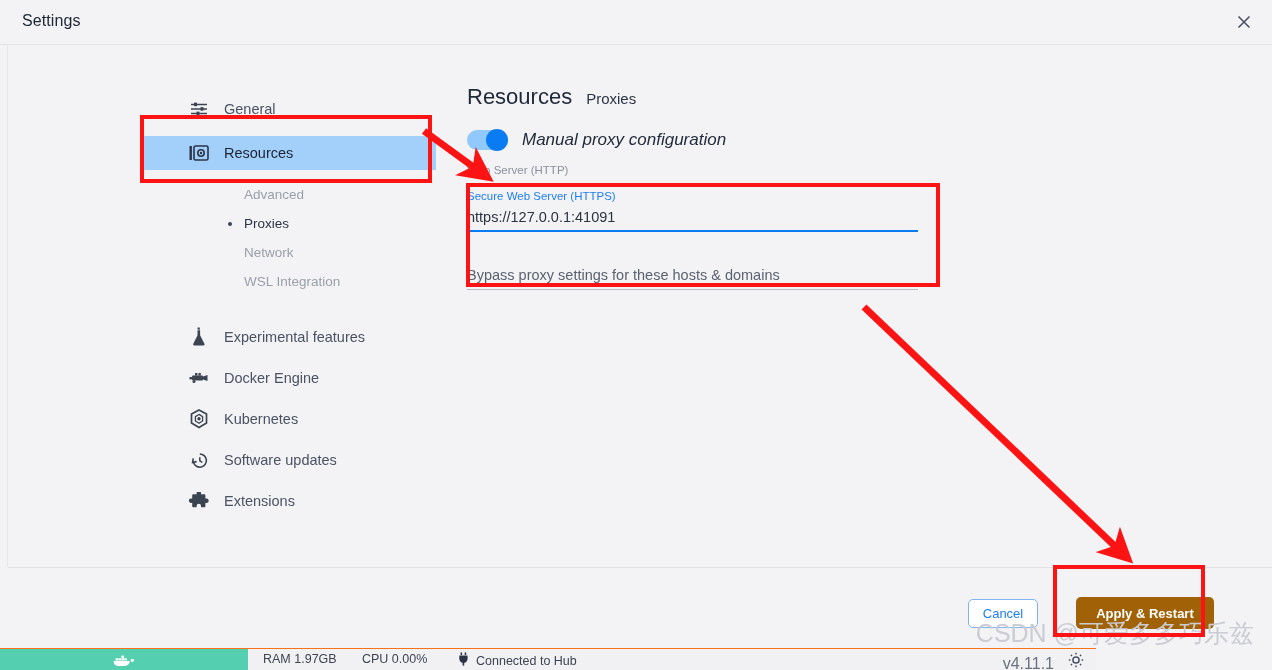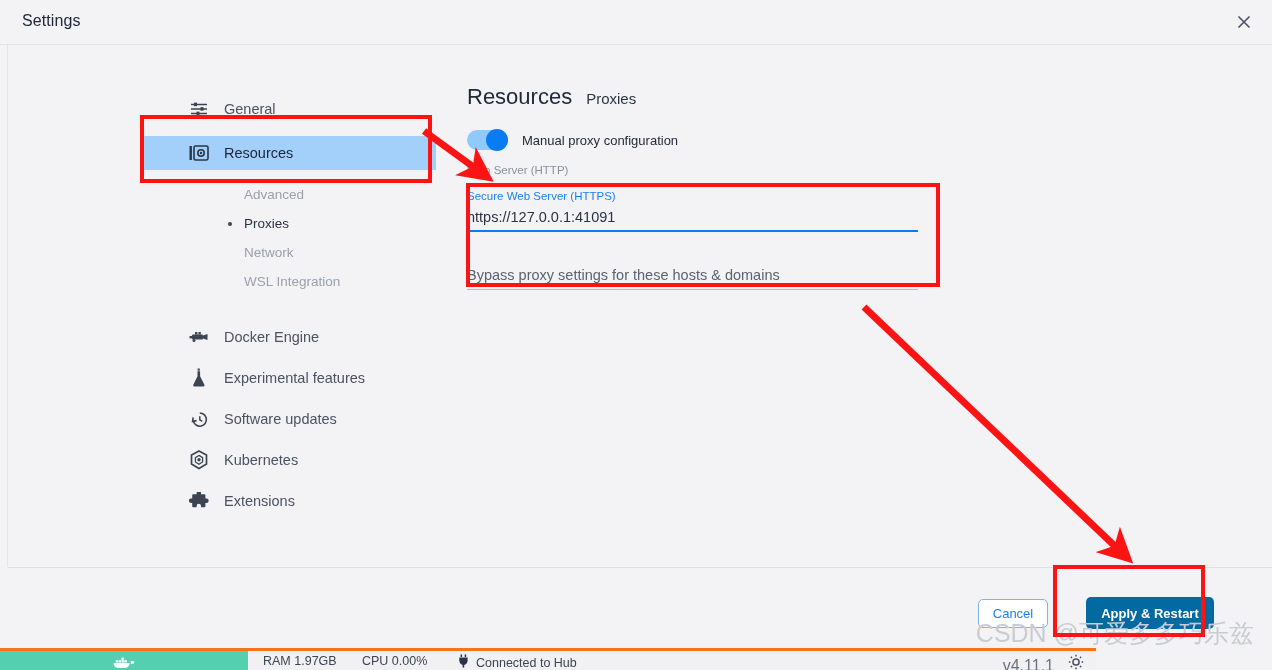--- a/index.html
+++ b/index.html
@@ -100,21 +100,21 @@
   .toggle {
     width: 41px; height: 20px; border-radius: 10px;
     background: #90c9fb; position: relative; cursor: pointer;
     flex: none;
   }
   .toggle .knob {
     position: absolute; right: 0px; top: -1px;
     width: 22px; height: 22px; border-radius: 50%;
     background: #0a7cf3;
   }
-  .toggle-label { margin-left: 14px; font-size: 13px; color: #232c3c; }
+  .toggle-label { margin-left: 14px; font-size: 17px; color: #232c3c; font-style: italic; }
 
   .field { margin-top: 14px; position: relative; }
   .field-label { font-size: 11.5px; color: #8b919c; margin-bottom: 4px; }
   .field-label.focused { color: #1f7ff1; }
   .field-input {
     width: 451px; height: 26px;
     font-size: 14.5px; color: #2b3240;
     border: none; outline: none; background: transparent;
     border-bottom: 1px solid #b9bcc2;
     font-family: "Liberation Sans", sans-serif;
@@ -140,30 +140,30 @@
     font-size: 13px; cursor: pointer;
     border-radius: 5px;
     margin-left: 20px;
   }
   .btn-cancel {
     width: 70px; height: 29px;
     background: #ffffff; color: #1f7ff1;
     border: 1px solid #7fb4f4;
   }
   .btn-apply {
-    width: 128px; height: 32px;
-    background: #0369a1; color: #ffffff;
+    width: 138px; height: 32px;
+    background: #a16207; color: #ffffff;
     border: none; font-weight: bold;
   }
 
   
   .statusbar {
     position: absolute; left: 0; bottom: 0; width: 1096px; height: 22px;
     background: #f1f1f3;
-    border-top: 3px solid #f97316;
+    border-top: 1px solid #f97316;
   }
   .status-green {
     position: absolute; left: 0; top: 0; width: 248px; height: 22px;
     background: #54cfb0;
     display: flex; align-items: center; justify-content: center;
   }
   .status-item {
     position: absolute; top: 3px;
     font-size: 12.5px; color: #3c4452;
     display: flex; align-items: center; gap: 7px;
@@ -254,66 +254,66 @@
       </div>
       <div class="sub-item">
         <span>WSL Integration</span>
       </div>
     </div>
 
     <div class="sidebar-lower">
 
       <div class="nav-item">
         <span class="nav-icon">
+          <svg width="16" height="20" viewBox="0 0 16 20">
+            <g fill="#3c4452">
+              <rect x="6.6" y="0.5" width="2.2" height="2.2"></rect>
+              <path d="M6.5 3.2 h2.6 v5.0 l4.3 8.6 a1.2 1.2 0 0 1 -1.1 1.7 H3.4 a1.2 1.2 0 0 1 -1.1 -1.7 l4.2 -8.6 Z"></path>
+            </g>
+          </svg>
+        </span>
+        <span class="nav-label">Experimental features</span>
+      </div>
+
+      <div class="nav-item">
+        <span class="nav-icon">
           <svg width="20" height="14" viewBox="0 0 20 14">
             <g fill="#3c4452">
               <rect x="3" y="4.5" width="11" height="5" rx="1"></rect>
               <rect x="6" y="2" width="2.4" height="2.6"></rect>
               <rect x="9.4" y="2" width="2.4" height="2.6"></rect>
               <rect x="0.5" y="6" width="2.6" height="2.4"></rect>
               <path d="M14 5.5 L18.5 4 L18.5 10 L14 8.5 Z"></path>
               <circle cx="5" cy="10.4" r="1.5"></circle>
             </g>
           </svg>
         </span>
         <span class="nav-label">Docker Engine</span>
       </div>
 
       <div class="nav-item">
         <span class="nav-icon">
-          <svg width="16" height="20" viewBox="0 0 16 20">
-            <g fill="#3c4452">
-              <rect x="6.6" y="0.5" width="2.2" height="2.2"></rect>
-              <path d="M6.5 3.2 h2.6 v5.0 l4.3 8.6 a1.2 1.2 0 0 1 -1.1 1.7 H3.4 a1.2 1.2 0 0 1 -1.1 -1.7 l4.2 -8.6 Z"></path>
-            </g>
+          <svg width="20" height="20" viewBox="0 0 20 20">
+            <polygon points="10,1 17.5,5 17.5,14 10,18.4 2.5,14 2.5,5" fill="none" stroke="#3c4452" stroke-width="1.7"></polygon>
+            <polygon points="10,5.4 13.6,7.6 13.6,12 10,14.2 6.4,12 6.4,7.6" fill="none" stroke="#3c4452" stroke-width="1.3"></polygon>
+            <circle cx="10" cy="9.8" r="1.7" fill="#3c4452"></circle>
           </svg>
         </span>
-        <span class="nav-label">Experimental features</span>
+        <span class="nav-label">Kubernetes</span>
       </div>
 
       <div class="nav-item">
         <span class="nav-icon">
           <svg width="19" height="19" viewBox="0 0 19 19">
             <path d="M9.8 3 a6.6 6.6 0 1 1 -6.3 8.6" fill="none" stroke="#3c4452" stroke-width="1.6"></path>
             <path d="M3.2 7.4 L2.6 11.4 L6.6 10.6" fill="none" stroke="#3c4452" stroke-width="1.6"></path>
             <path d="M9.8 6.3 V9.8 L12.3 11.3" fill="none" stroke="#3c4452" stroke-width="1.5"></path>
           </svg>
         </span>
         <span class="nav-label">Software updates</span>
-      </div>
-
-      <div class="nav-item">
-        <span class="nav-icon">
-          <svg width="20" height="20" viewBox="0 0 20 20">
-            <polygon points="10,1 17.5,5 17.5,14 10,18.4 2.5,14 2.5,5" fill="none" stroke="#3c4452" stroke-width="1.7"></polygon>
-            <polygon points="10,5.4 13.6,7.6 13.6,12 10,14.2 6.4,12 6.4,7.6" fill="none" stroke="#3c4452" stroke-width="1.3"></polygon>
-            <circle cx="10" cy="9.8" r="1.7" fill="#3c4452"></circle>
-          </svg>
-        </span>
-        <span class="nav-label">Kubernetes</span>
       </div>
 
       <div class="nav-item">
         <span class="nav-icon">
           <svg width="20" height="19" viewBox="0 0 20 19">
             <path d="M7.6 1.2 a2.2 2.2 0 0 1 4.4 0 v1.1 h3.4 a1 1 0 0 1 1 1 v3.2 h1.1 a2.2 2.2 0 0 1 0 4.4 h-1.1 v3.3 a1 1 0 0 1 -1 1 h-3.4 v-1.2 a2.2 2.2 0 0 0 -4.4 0 v1.2 H4.2 a1 1 0 0 1 -1 -1 v-3.3 H2.1 a2.2 2.2 0 0 1 0 -4.4 h1.1 V3.3 a1 1 0 0 1 1 -1 h3.4 Z" fill="#3c4452"></path>
           </svg>
         </span>
         <span class="nav-label">Extensions</span>
       </div>

